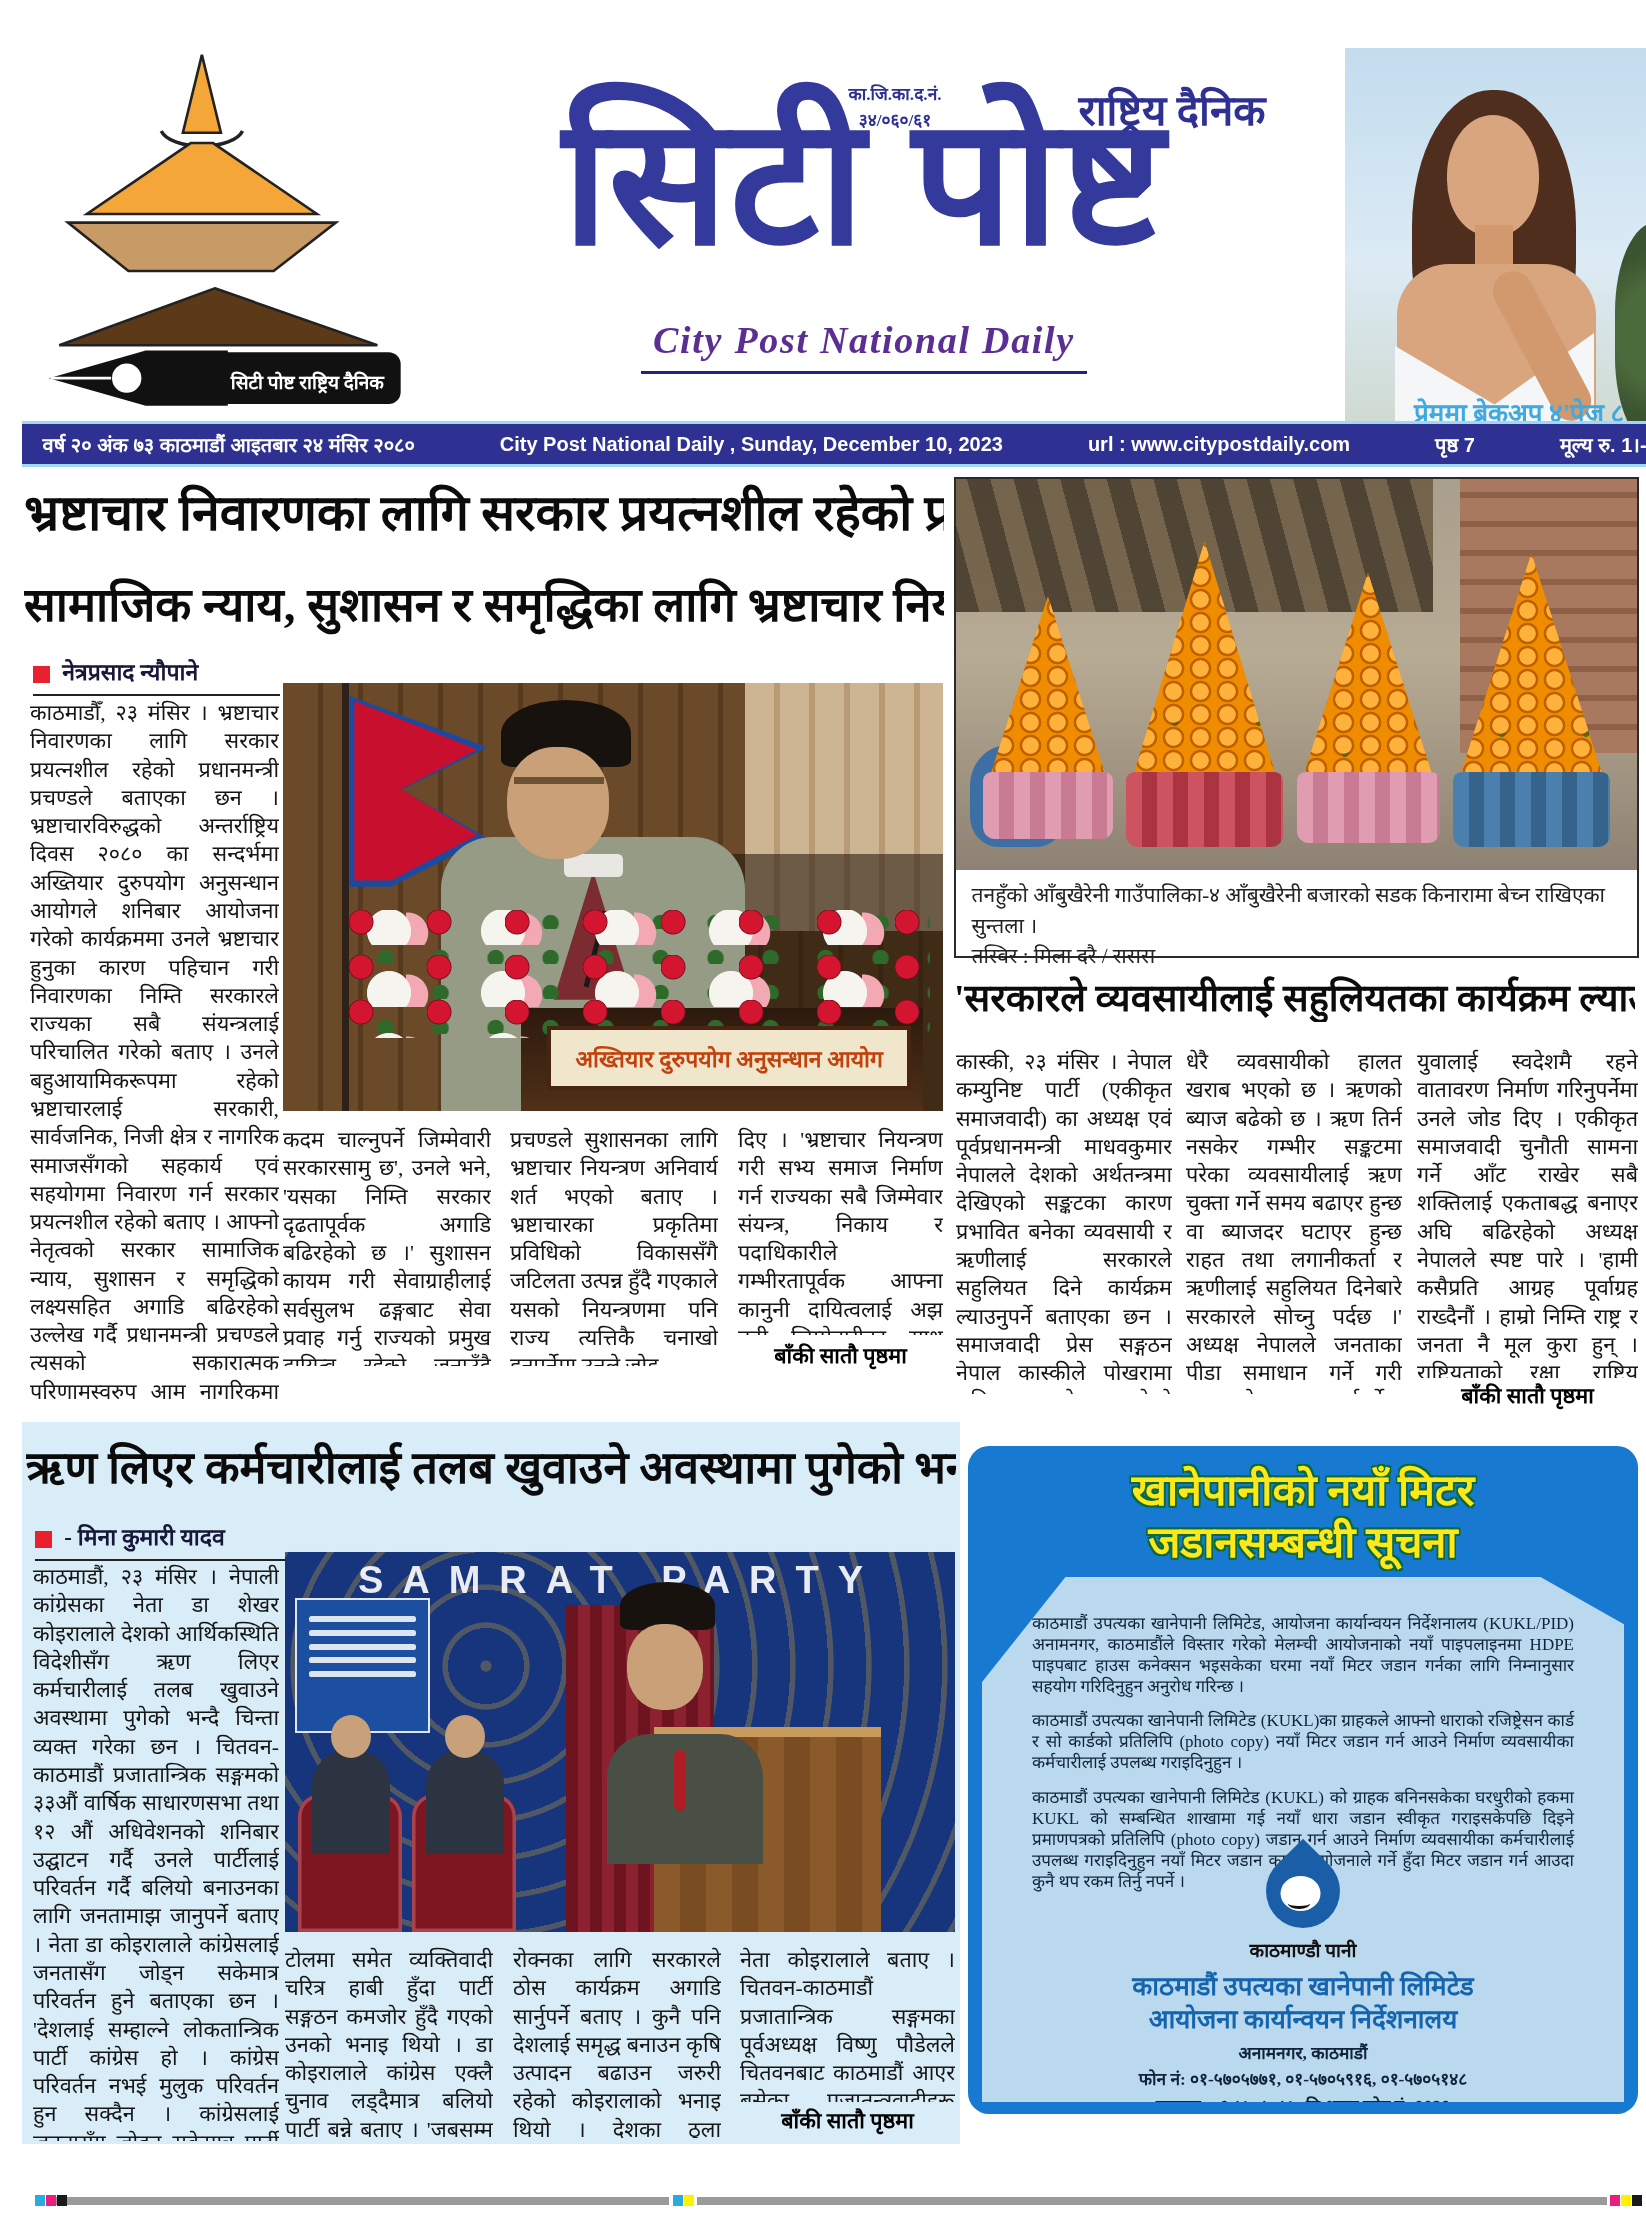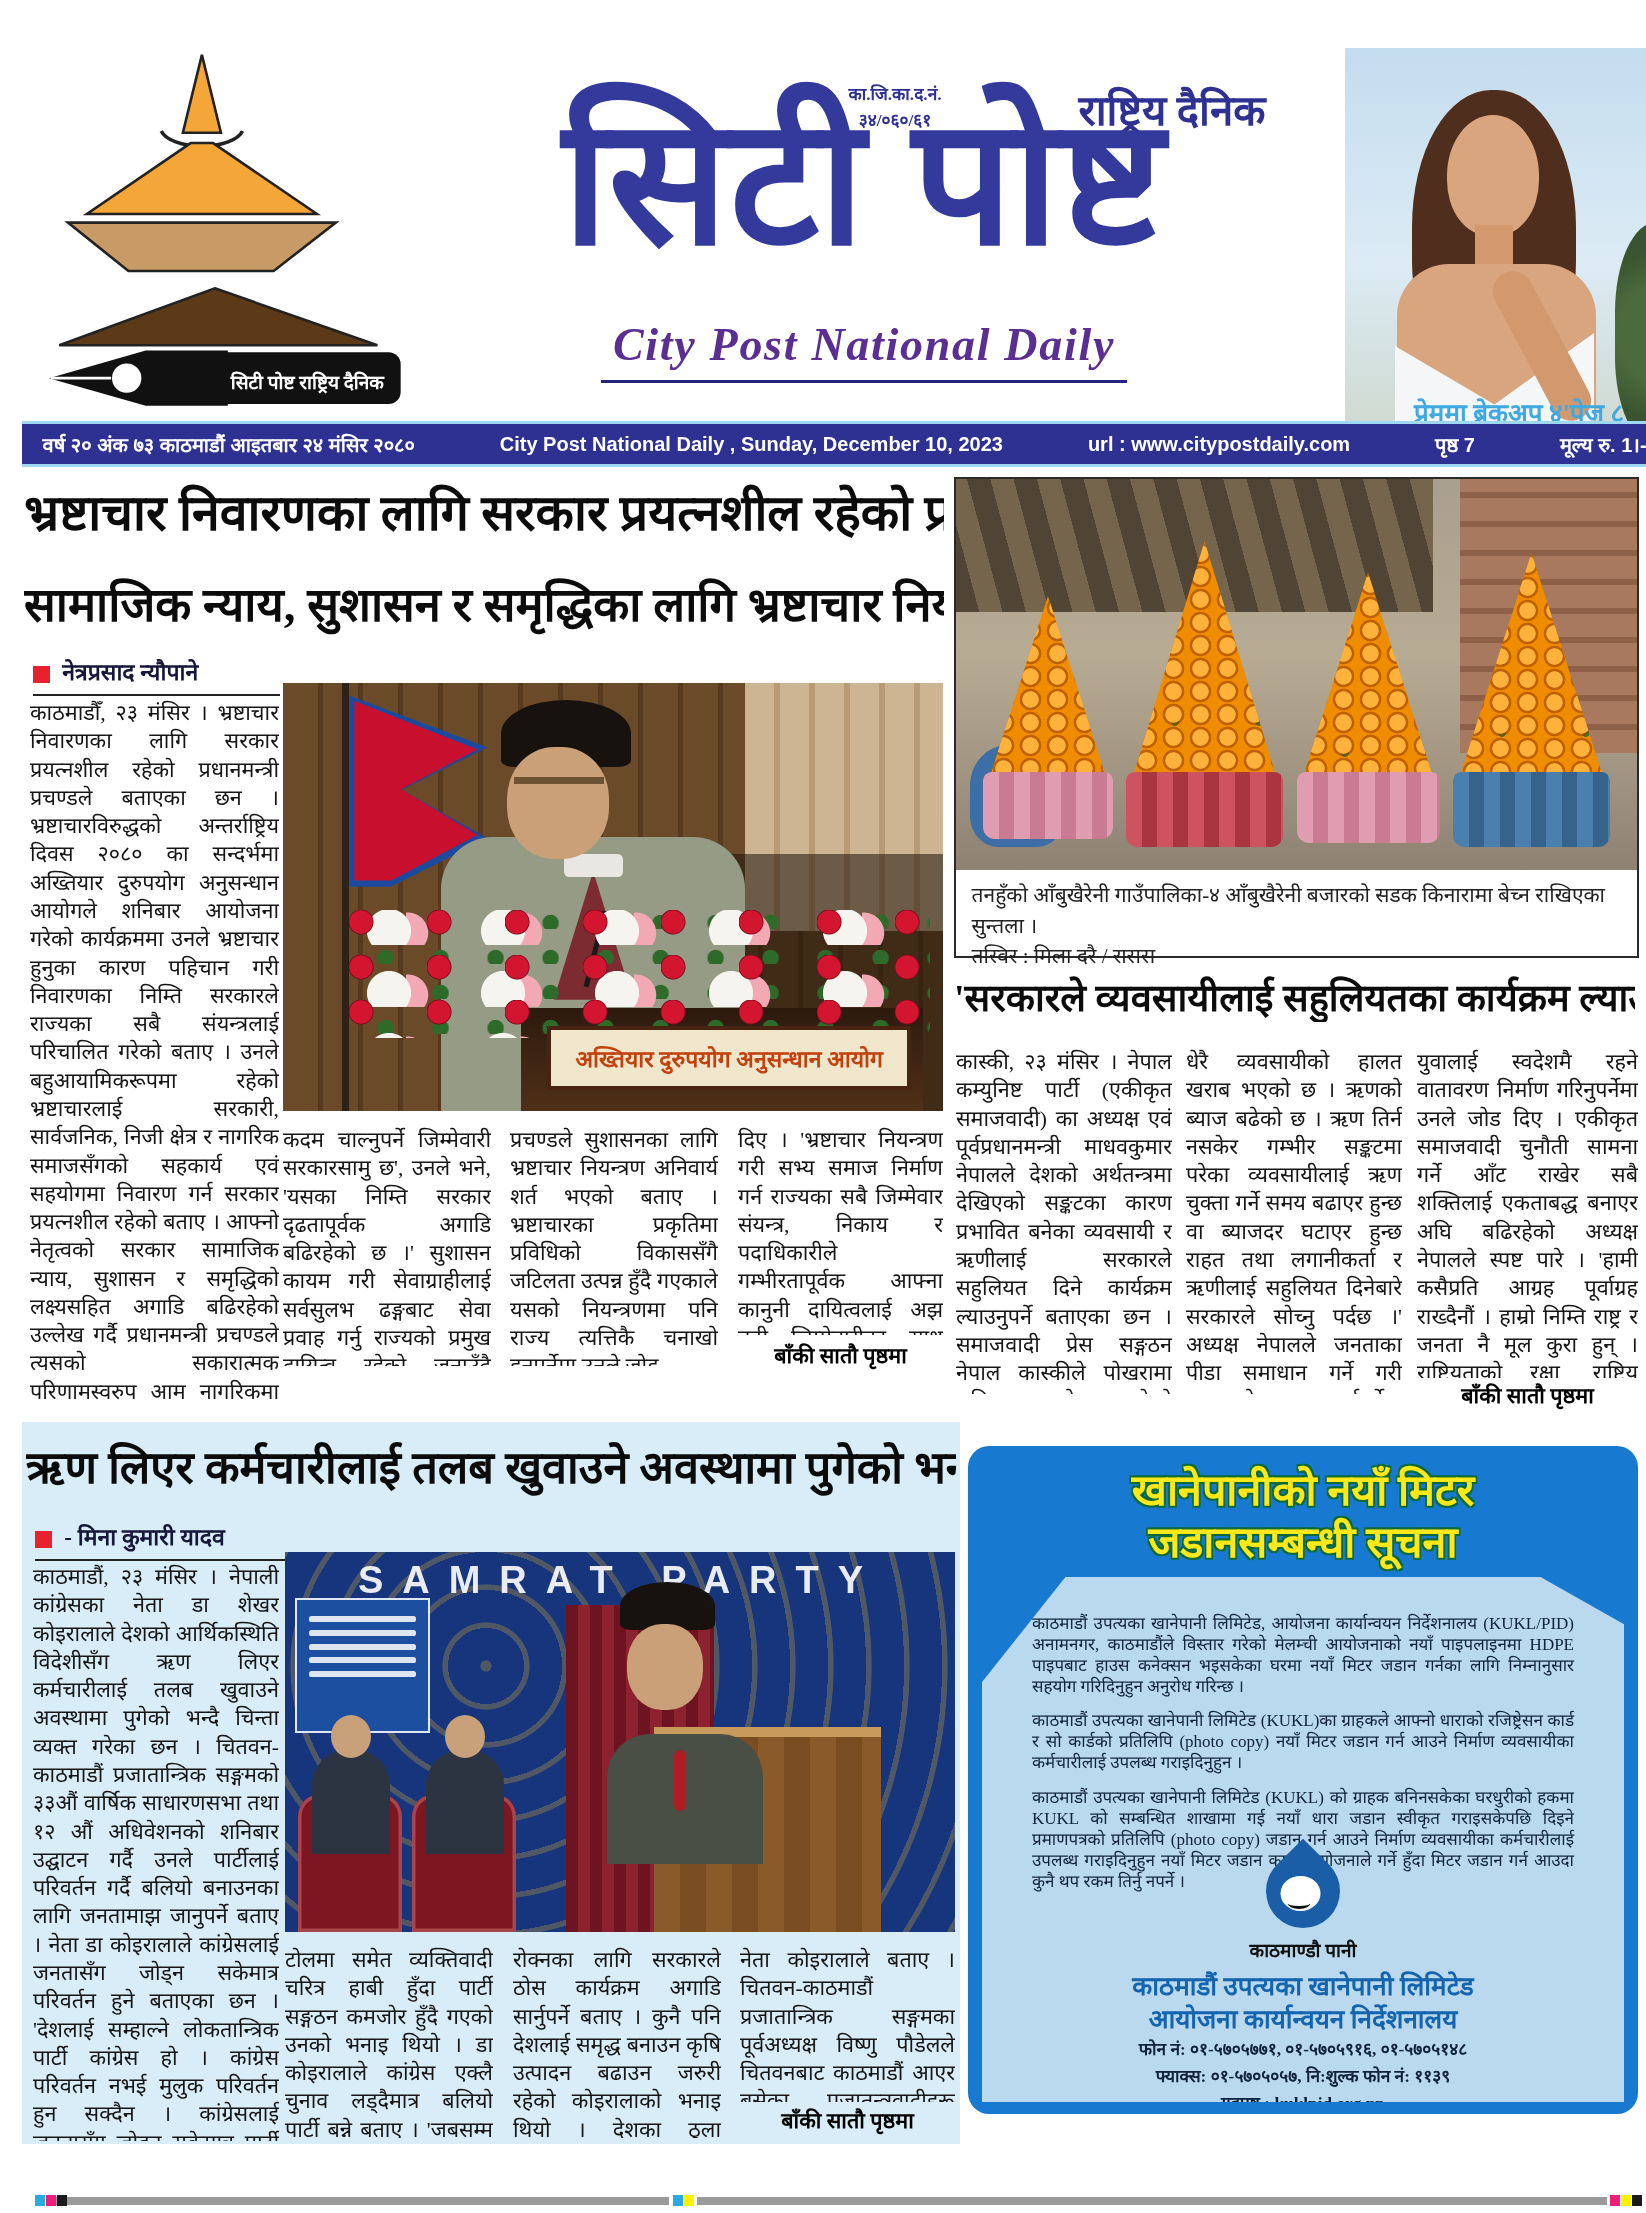--- a/index.html
+++ b/index.html
@@ -3,21 +3,21 @@
 <meta charset="utf-8">
 <style>
   html,body{margin:0;padding:0;background:#ffffff;}
   body{width:1646px;height:2214px;position:relative;font-family:"Liberation Serif",serif;color:#111;}
   .abs{position:absolute;}
   
   .reg{font-size:17.3px;font-weight:bold;color:#2e3192;text-align:center;line-height:1.5;}
   .daily-label{font-size:42px;font-weight:bold;color:#2e3192;text-align:center;}
   .title-np{font-size:177px;font-weight:bold;color:#333a9b;text-align:center;line-height:1;letter-spacing:1.7px;white-space:nowrap;}
   .title-en{text-align:center;}
-  .title-en span{display:inline-block;font-size:46px;font-weight:bold;font-style:italic;color:#5b2e91;border-bottom:3.5px solid #23237d;padding:0 12px 8.6px;letter-spacing:1.7px;white-space:nowrap;}
+  .title-en span{display:inline-block;font-size:38px;font-weight:bold;font-style:italic;color:#5b2e91;border-bottom:3.5px solid #23237d;padding:0 12px 8.6px;letter-spacing:1.7px;white-space:nowrap;}
   
   .model{overflow:hidden;background:linear-gradient(180deg,#c3dcee 0%,#dcebf5 55%,#cfd9cf 100%);}
   .model .bush{position:absolute;right:-26px;top:45%;width:104px;height:225px;background:radial-gradient(circle,#4c6b3c 0 40%,#3a5330 70%);border-radius:40%;}
   .model .hair{position:absolute;left:67px;top:42px;width:164px;height:285px;background:#4f2e1d;border-radius:48% 48% 40% 40%;}
   .model .face{position:absolute;left:102px;top:67px;width:92px;height:121px;background:#d9a57f;border-radius:50% 50% 46% 46%;}
   .model .neck{position:absolute;left:130px;top:177px;width:38px;height:52px;background:#d2996f;}
   .model .torso{position:absolute;left:52px;top:216px;width:199px;height:173px;background:#d9a57f;border-radius:52px 52px 0 0;}
   .model .top1{position:absolute;left:50px;top:259px;width:199px;height:130px;background:#f4f6f8;clip-path:polygon(0 30%,50% 75%,100% 20%,100% 100%,0 100%);}
   .model .arm{position:absolute;left:177px;top:216px;width:40px;height:164px;background:#d2996f;border-radius:21px;transform:rotate(-28deg);}
   .model-caption{position:absolute;left:0;bottom:5.2px;width:100%;text-align:center;font-size:26px;font-weight:bold;color:#3fa9e0;white-space:nowrap;}
@@ -259,20 +259,21 @@
       <div class="notice-para">काठमाडौं उपत्यका खानेपानी लिमिटेड (KUKL)का ग्राहकले आफ्नो धाराको रजिष्ट्रेसन कार्ड र सो कार्डको प्रतिलिपि (photo copy) नयाँ मिटर जडान गर्न आउने निर्माण व्यवसायीका कर्मचारीलाई उपलब्ध गराइदिनुहुन ।</div>
       <div class="notice-para">काठमाडौं उपत्यका खानेपानी लिमिटेड (KUKL) को ग्राहक बनिनसकेका घरधुरीको हकमा KUKL को सम्बन्धित शाखामा गई नयाँ धारा जडान स्वीकृत गराइसकेपछि दिइने प्रमाणपत्रको प्रतिलिपि (photo copy) जडान गर्न आउने निर्माण व्यवसायीका कर्मचारीलाई उपलब्ध गराइदिनुहुन नयाँ मिटर जडान कार्य आयोजनाले गर्ने हुँदा मिटर जडान गर्न आउदा कुनै थप रकम तिर्नु नपर्ने ।</div>
     </div>
     <div style="position:absolute;left:0;right:0;top:277px;">
       <div class="kukl-drop">
           <div class="face"></div>
         </div>
       <div class="kukl-text">काठमाण्डौ पानी</div>
       <div class="org1" style="margin-top:7px;">काठमाडौं उपत्यका खानेपानी लिमिटेड</div>
       <div class="org1">आयोजना कार्यान्वयन निर्देशनालय</div>
+      <div class="orgline" style="margin-top:3.5px;">अनामनगर, काठमाडौं</div>
       <div class="orgline">फोन नं: ०१-५७०५७७१, ०१-५७०५९१६, ०१-५७०५१४८</div>
       <div class="orgline">फ्याक्स: ०१-५७०५०५७, नि:शुल्क फोन नं: ११३९</div>
       <div class="orgline">गृहपृष्ठ : kuklpid.org.np</div>
       <div class="orgline fb">Facebook: http://www.facebook.com/kuklpid</div>
     </div>
   </div>
 </div>
 
 <div class="foot-bar" style="left:55px;width:614px;"></div>
 <div class="foot-bar" style="left:697px;width:910px;"></div>

